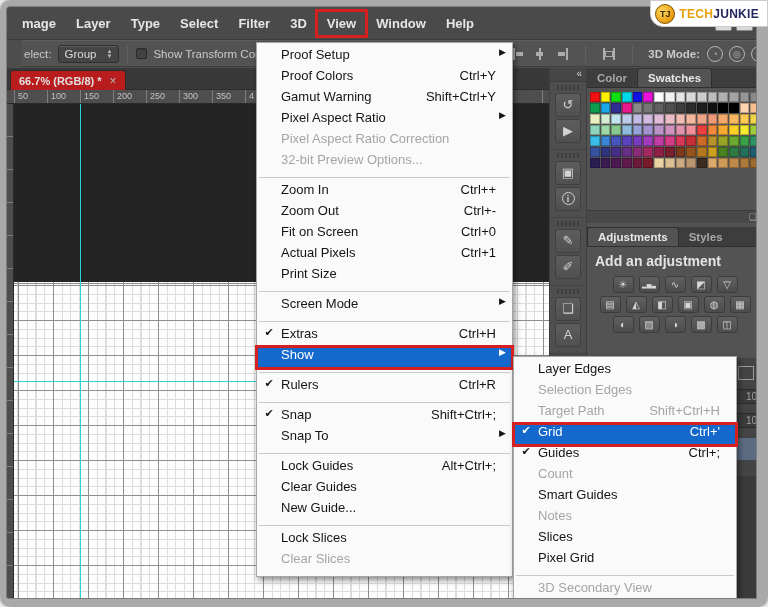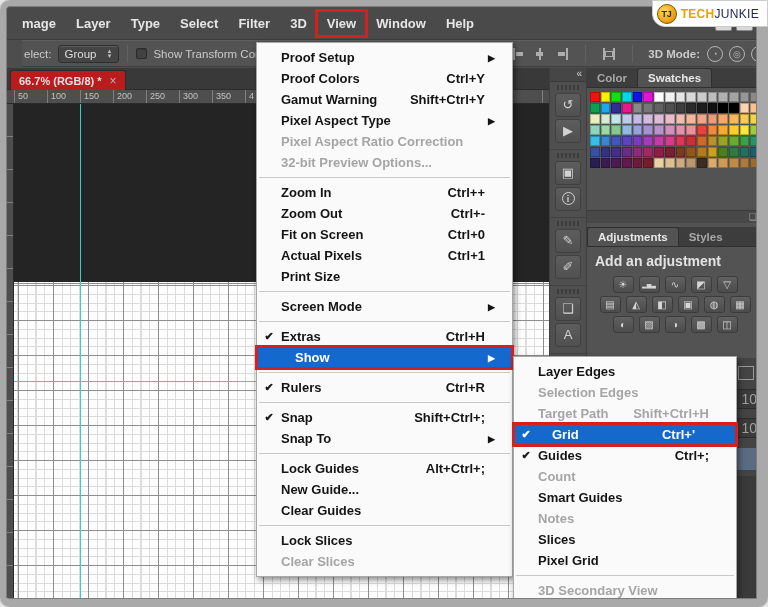--- a/index.html
+++ b/index.html
@@ -18,21 +18,21 @@
   .menubar .mitem.hl-red { outline:3px solid #d61f1f; outline-offset:-1px; }
   .win-controls { position:absolute; right:4px; top:10px; display:flex; gap:4px; z-index:41; }
   .win-btn { width:17px; height:15px; background:#d9d9d9; border:1px solid #8a8a8a; border-radius:2px; color:#333; font-size:9px; line-height:13px; text-align:center; }
 
   
   .badge { position:absolute; right:0; top:0; height:27px; background:#ffffff; border-bottom-left-radius:13px; border:1px solid #cccccc;
            display:flex; align-items:center; padding:0 8px 0 4px; z-index:50; }
   .tj-coin { width:20px; height:20px; border-radius:50%; background:radial-gradient(circle at 35% 35%, #ffd95e, #e89b0e 70%, #a86a00); border:1px solid #7e5600;
              color:#3a2800; font-size:9px; font-weight:bold; text-align:center; line-height:19px; margin-right:4px; }
   .badge .t-tech { color:#e8a20c; font-weight:bold; font-size:12px; letter-spacing:.3px; }
-  .badge .t-junkie { color:#23265e; font-weight:normal; font-size:12px; letter-spacing:.3px; }
+  .badge .t-junkie { color:#23265e; font-weight:bold; font-size:12px; letter-spacing:.3px; }
 
   
   .optionsbar { position:absolute; left:16px; top:34px; width:100%; height:27px; background:#535353; border-top:1px solid #5f5f5f; border-bottom:1px solid #404040;
                 display:flex; align-items:center; color:#c9c9c9; font-size:11.5px; }
   .opt-label { margin-left:2px; }
   .dropdown { margin-left:6px; background:#454545; border:1px solid #2f2f2f; box-shadow:inset 0 1px 0 #5d5d5d; border-radius:3px; color:#dcdcdc;
               font-size:11.5px; padding:2px 6px; display:flex; align-items:center; gap:10px; }
   .dd-arrows { display:inline-block; font-size:6px; line-height:5px; color:#bdbdbd; text-align:center; }
   .vsep { width:1px; height:18px; background:#3e3e3e; border-right:1px solid #616161; margin:0 8px; }
   .checkbox { width:11px; height:11px; background:#424242; border:1px solid #2a2a2a; box-shadow:inset 0 1px 1px #383838; border-radius:2px; margin-right:6px; }
@@ -91,38 +91,38 @@
   .swatch-empty { height:40px; }
   .panel-bottombar { height:13px; background:#484848; border-top:1px solid #3a3a3a; text-align:right; color:#b9b9b9; font-size:9px; line-height:12px; padding-right:6px; }
   .adj-head { color:#e3e3e3; font-size:14px; font-weight:bold; padding:6px 8px 4px; }
   .adj-row { display:flex; justify-content:center; gap:5px; margin:3px 0; }
   .adj-icon { width:21px; height:17px; background:linear-gradient(#606060,#4c4c4c); border:1px solid #3c3c3c; border-radius:3px;
               color:#d6d6d6; font-size:10px; text-align:center; line-height:16px; overflow:hidden; }
 
   
   .props-frag { position:absolute; left:723px; top:352px; width:34px; height:241px; background:#444444; z-index:5; }
   .pf-icon { margin:8px auto 0; width:16px; height:14px; border:1px solid #9a9a9a; position:relative; }
-  .pf-field { margin:9px 2px 0; background:#3b3b3b; border:1px solid #2b2b2b; color:#9f9f9f; font-size:14px; padding:1px 3px; text-align:right; }
+  .pf-field { margin:9px 2px 0; background:#3b3b3b; border:1px solid #2b2b2b; color:#9f9f9f; font-size:10px; padding:1px 3px; text-align:right; }
   .pf-blue { margin-top:10px; height:22px; background:#5b6b82; }
   .pf-rest { position:absolute; left:0; right:0; top:118px; bottom:0; background:#3a3a3a; }
 
   
   .menu { position:absolute; background:#fafafa; border:1px solid #a7a7a7; box-shadow:2px 3px 6px rgba(0,0,0,.45); z-index:30; padding:4px 0; font-size:13px; color:#141414; }
   .view-menu { left:250px; top:36px; width:257px; }
   .show-menu { left:507px; top:350px; width:224px; }
-  .mrow { display:flex; align-items:center; height:21px; padding:0 17px 0 0; position:relative;font-weight:bold; }
+  .mrow { display:flex; height:21px; padding:0 6px 0 0; position:relative; }
   .mrow .gut { width:24px; text-align:center; font-size:11px; color:#1a1a1a; flex:0 0 24px; }
   .mrow .lbl { flex:1 1 auto; white-space:nowrap; }
   .mrow .sc { margin-left:14px; white-space:nowrap; }
   .mrow .arr { width:10px; text-align:right; font-size:9px; }
   .mrow.disabled { color:#a5a5a5; }
   .mrow.disabled .gut { color:#a5a5a5; }
   .mrow.hl { background:#1569cd; color:#ffffff; }
   .mrow.hl .gut { color:#ffffff; }
-  .mrow.redbox { outline:3px solid #d61f1f; outline-offset:-1px; z-index:2;gap:14px; }
+  .mrow.redbox { outline:3px solid #d61f1f; outline-offset:-1px; z-index:2; }
   .msep { height:1px; background:#c9c9c9; margin:4px 2px; }
 </style>
 </head>
 <body>
 
 <div id="stage">
   <div class="app">
 
     <div class="menubar">
         <div class="mitem">mage</div>
@@ -402,21 +402,21 @@
           <div class="arr"></div>
         </div>
         <div class="mrow">
           <div class="gut"></div>
           <div class="lbl">Gamut Warning</div>
           <div class="sc">Shift+Ctrl+Y</div>
           <div class="arr"></div>
         </div>
         <div class="mrow">
           <div class="gut"></div>
-          <div class="lbl">Pixel Aspect Type</div>
+          <div class="lbl">Pixel Aspect Ratio</div>
           <div class="arr">▶</div>
         </div>
         <div class="mrow disabled">
           <div class="gut"></div>
           <div class="lbl">Pixel Aspect Ratio Correction</div>
           <div class="arr"></div>
         </div>
         <div class="mrow disabled">
           <div class="gut"></div>
           <div class="lbl">32-bit Preview Options...</div>
@@ -491,26 +491,26 @@
         </div>
         <div class="msep"></div>
         <div class="mrow">
           <div class="gut"></div>
           <div class="lbl">Lock Guides</div>
           <div class="sc">Alt+Ctrl+;</div>
           <div class="arr"></div>
         </div>
         <div class="mrow">
           <div class="gut"></div>
+          <div class="lbl">Clear Guides</div>
+          <div class="arr"></div>
+        </div>
+        <div class="mrow">
+          <div class="gut"></div>
           <div class="lbl">New Guide...</div>
-          <div class="arr"></div>
-        </div>
-        <div class="mrow">
-          <div class="gut"></div>
-          <div class="lbl">Clear Guides</div>
           <div class="arr"></div>
         </div>
         <div class="msep"></div>
         <div class="mrow">
           <div class="gut"></div>
           <div class="lbl">Lock Slices</div>
           <div class="arr"></div>
         </div>
         <div class="mrow disabled">
           <div class="gut"></div>

